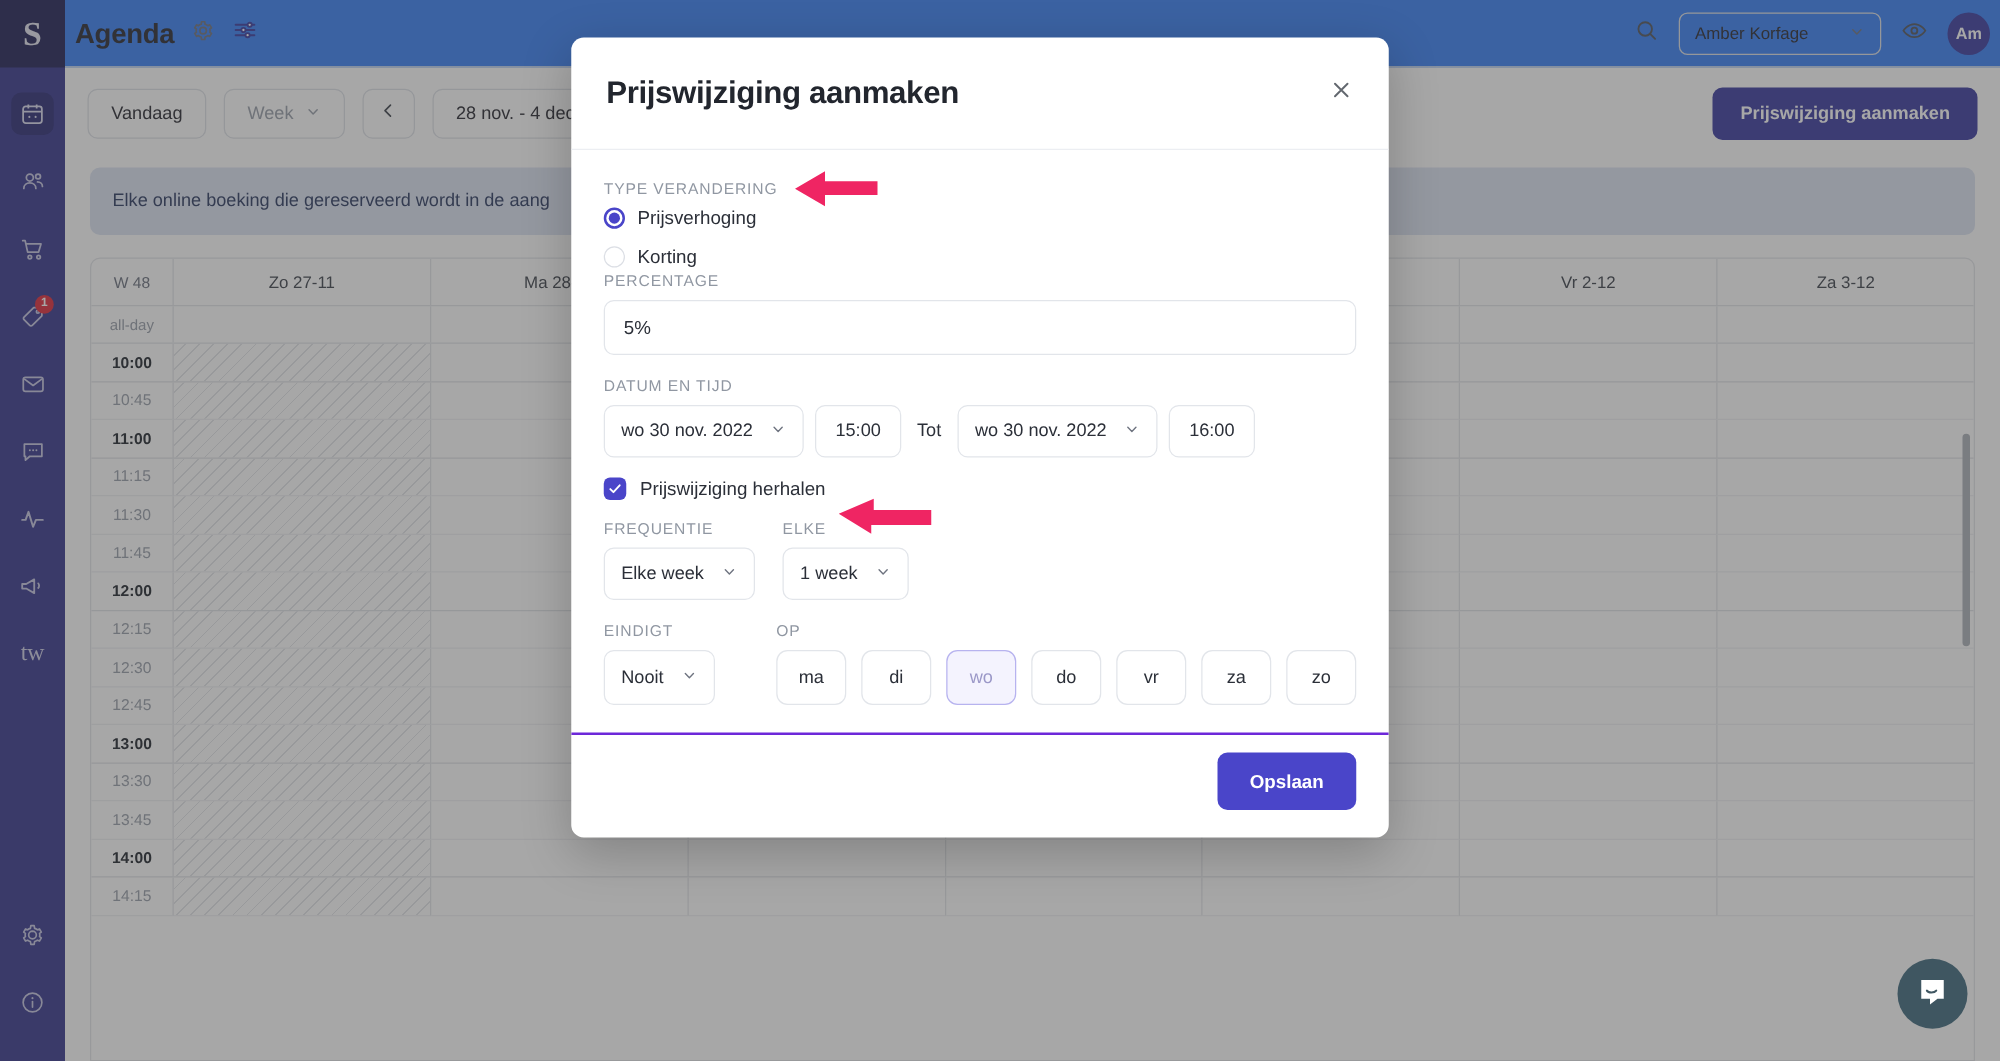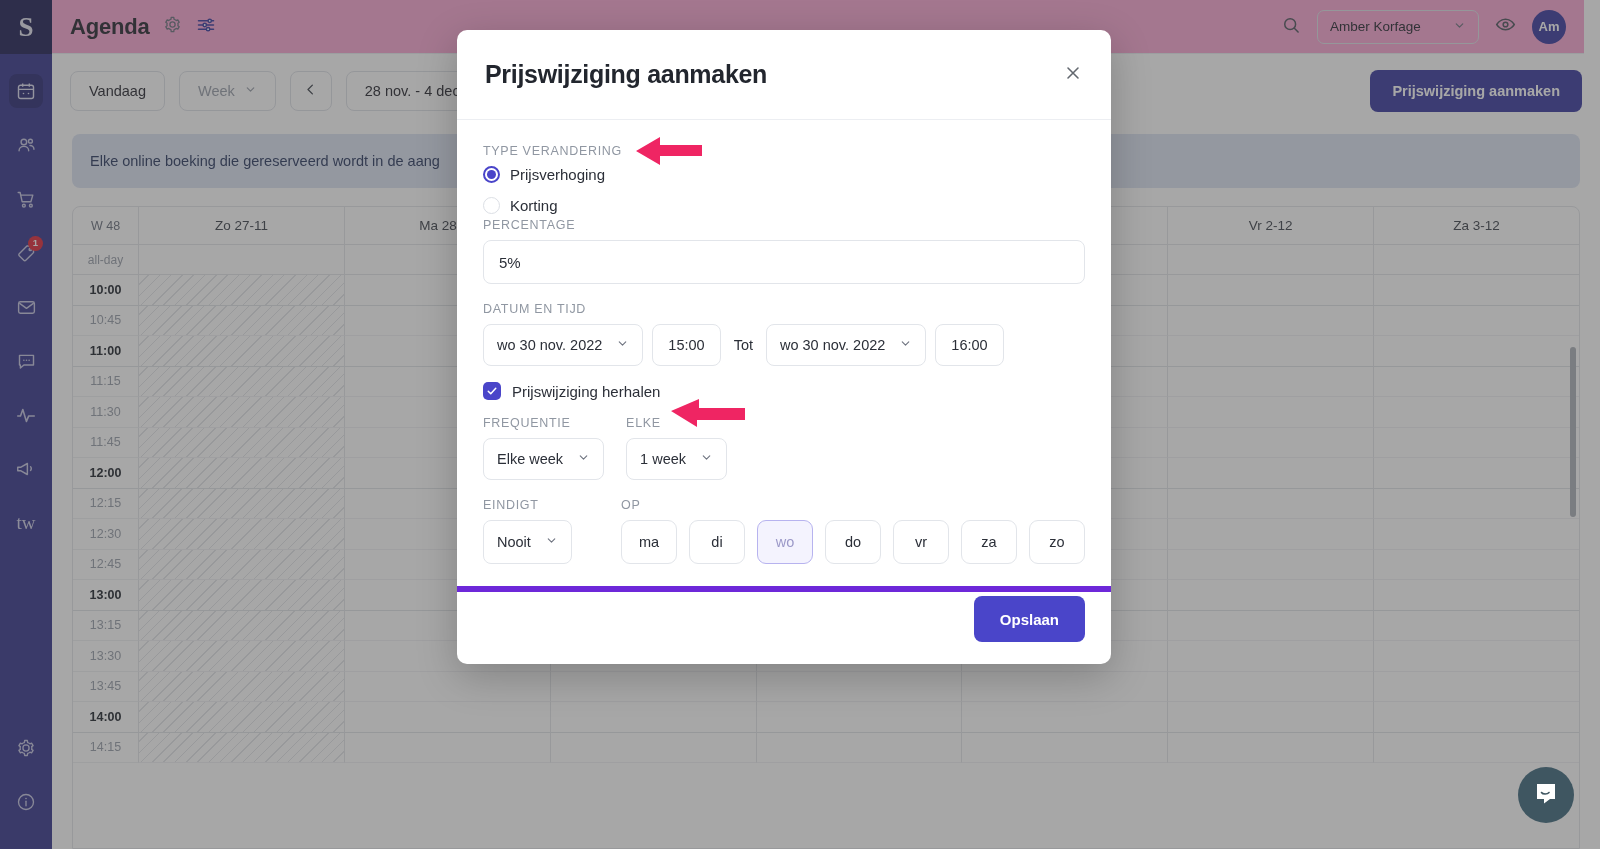--- a/index.html
+++ b/index.html
@@ -54,23 +54,23 @@
   }
   .rail-tw {
     width: 52px; height: 54px;
     display: flex; align-items: center; justify-content: center;
     color: #cfcfe6; font-family: "Liberation Serif", serif; font-size: 19px;
   }
   .rail-bottom { position: absolute; bottom: 20px; left: 0; width: 52px; }
 
   
   .header {
-    position: absolute; left: 52px; top: 0; right: 16px; height: 54px;
-    background: #f9a8d4; border-bottom: 1px solid #eceef2;
-    display: flex; align-items: center; padding: 0 18px;
+    position: absolute; left: 52px; top: 0; right: 0; height: 54px;
+    background: #3b82f6; border-bottom: 1px solid #eceef2;
+    display: flex; align-items: center; padding: 0 8px;
     z-index: 6;
   }
   .page-title { font-size: 22px; font-weight: 700; color: #2b2b33; letter-spacing: -0.2px; }
   .hdr-icon { margin-left: 14px; display: flex; align-items: center; cursor: pointer; }
   .hdr-right { margin-left: auto; display: flex; align-items: center; gap: 16px; }
   .user-select {
     border: 1px solid #dfe2e8; border-radius: 7px;
     height: 34px; min-width: 162px; padding: 0 12px;
     display: flex; align-items: center; justify-content: space-between;
     font-size: 13.5px; color: #2b2b33; gap: 12px; cursor: pointer;
@@ -245,21 +245,21 @@
   .day-row { display: flex; gap: 12px; align-items: center; }
   .day-btn {
     width: 56px; height: 44px; border: 1px solid #e2e5ea; border-radius: 9px;
     background: #fff; display: flex; align-items: center; justify-content: center;
     font-size: 14.5px; color: #2b2f38; cursor: pointer;
     font-family: "Liberation Sans", sans-serif;
   }
   .day-btn.selected { background: #f4f3fe; border-color: #b7b3ef; color: #9b98c8; }
 
   .modal-foot {
-    border-top: 6px solid #6d28d9; padding: 4px 26px 22px 26px;
+    border-top: 2px solid #6d28d9; padding: 14px 26px 22px 26px;
     display: flex; justify-content: flex-end;
   }
   .btn-save {
     background: #4a45c9; color: #fff; border: none; border-radius: 8px;
     height: 46px; padding: 0 26px; font-size: 15px; font-weight: 600;
     cursor: pointer; font-family: "Liberation Sans", sans-serif;
   }
 
   
   .arrow { position: absolute; z-index: 90; pointer-events: none; }
@@ -599,30 +599,20 @@
           <div class="gutter">13:00</div>
           <div class="cell hatched"></div>
           <div class="cell"></div>
           <div class="cell"></div>
           <div class="cell"></div>
           <div class="cell"></div>
           <div class="cell"></div>
           <div class="cell"></div>
         </div>
         <div class="row">
-          <div class="gutter">13:15</div>
-          <div class="cell hatched"></div>
-          <div class="cell"></div>
-          <div class="cell"></div>
-          <div class="cell"></div>
-          <div class="cell"></div>
-          <div class="cell"></div>
-          <div class="cell"></div>
-        </div>
-        <div class="row">
           <div class="gutter">13:30</div>
           <div class="cell hatched"></div>
           <div class="cell"></div>
           <div class="cell"></div>
           <div class="cell"></div>
           <div class="cell"></div>
           <div class="cell"></div>
           <div class="cell"></div>
         </div>
         <div class="row">

